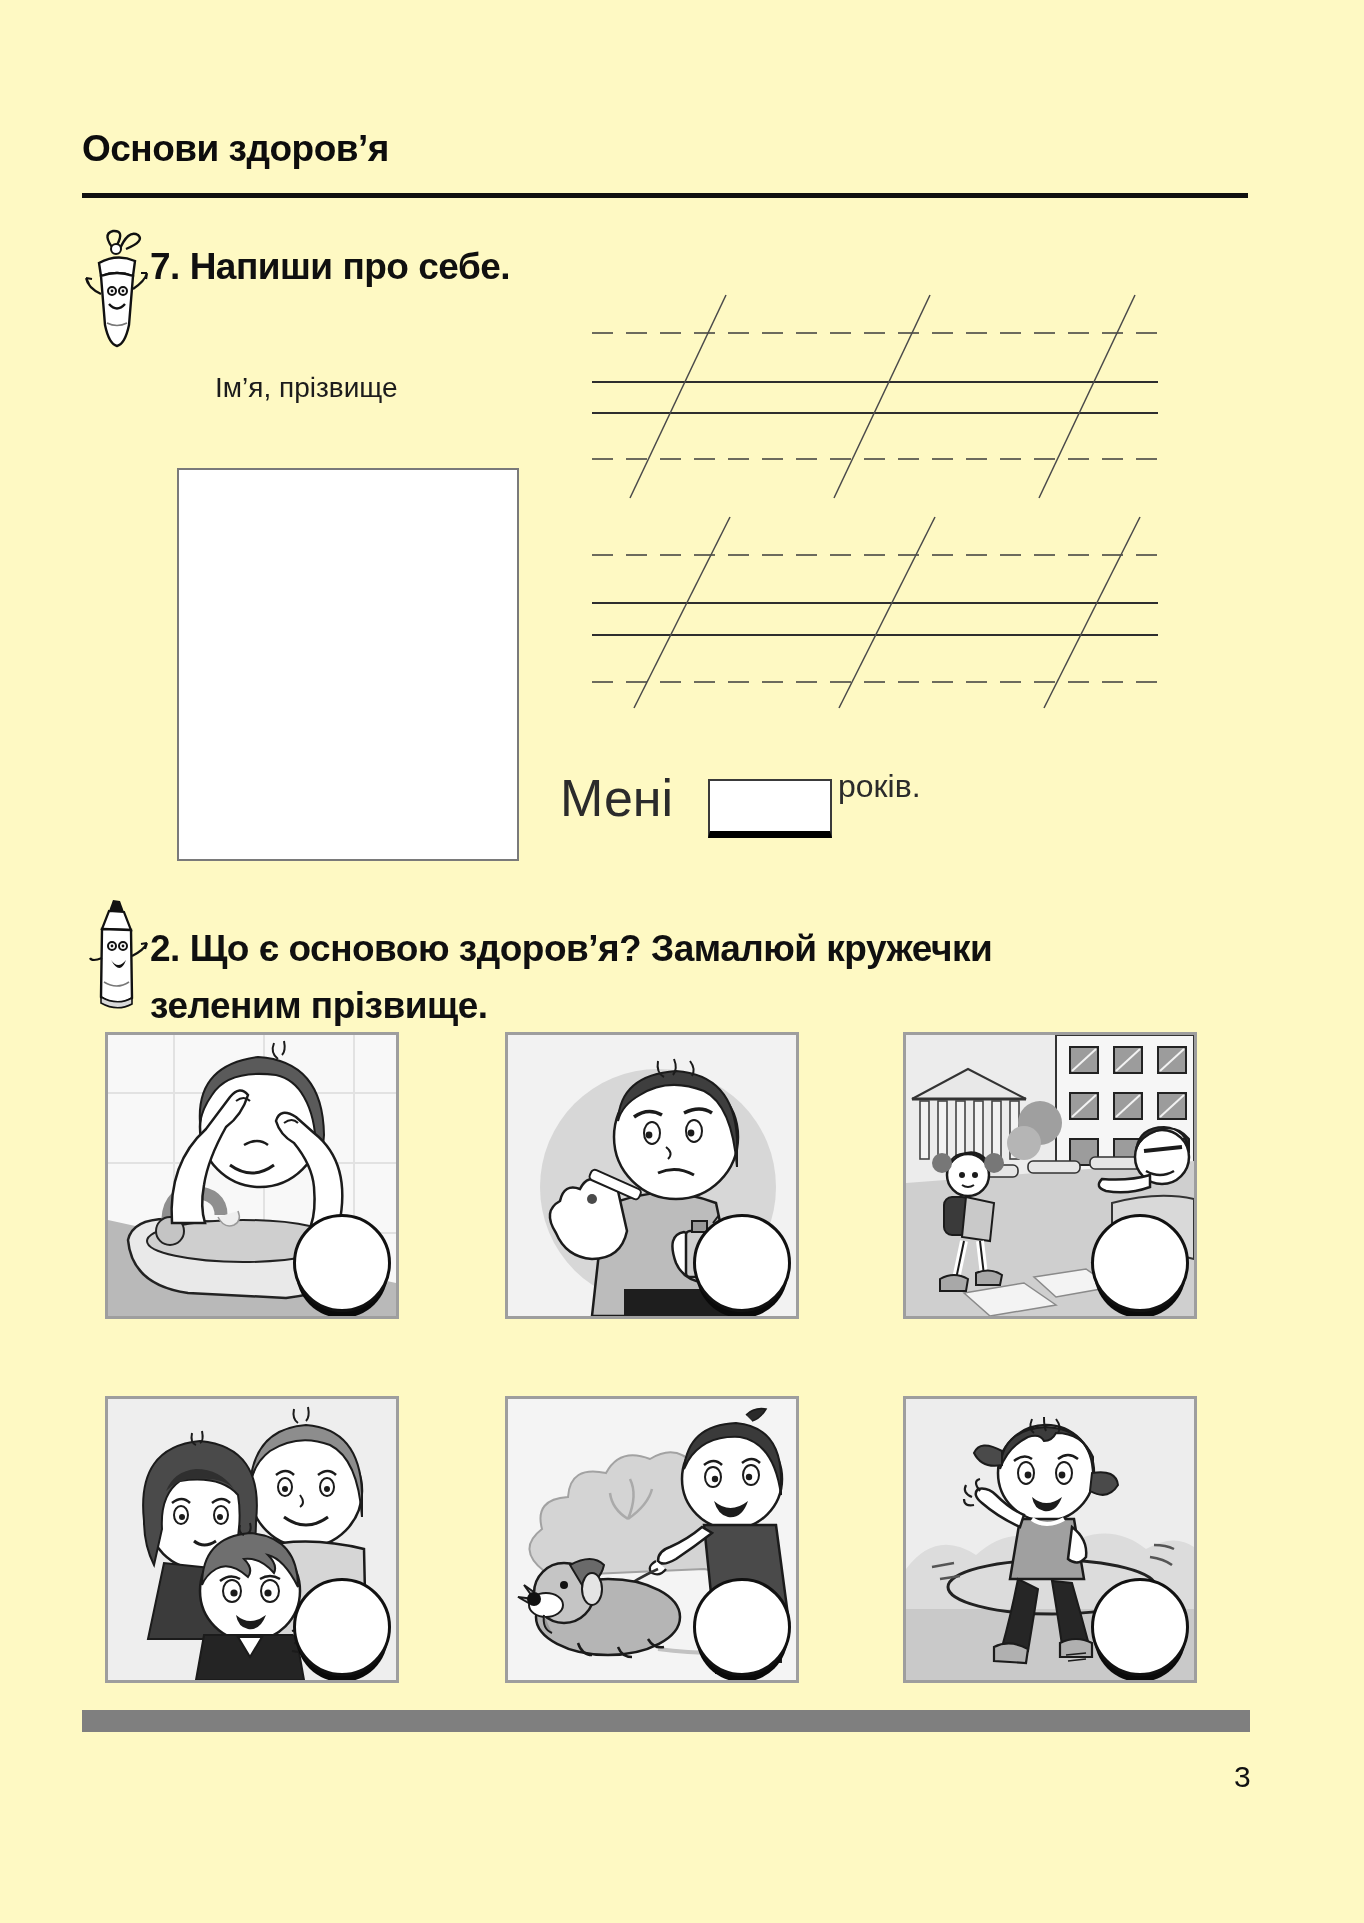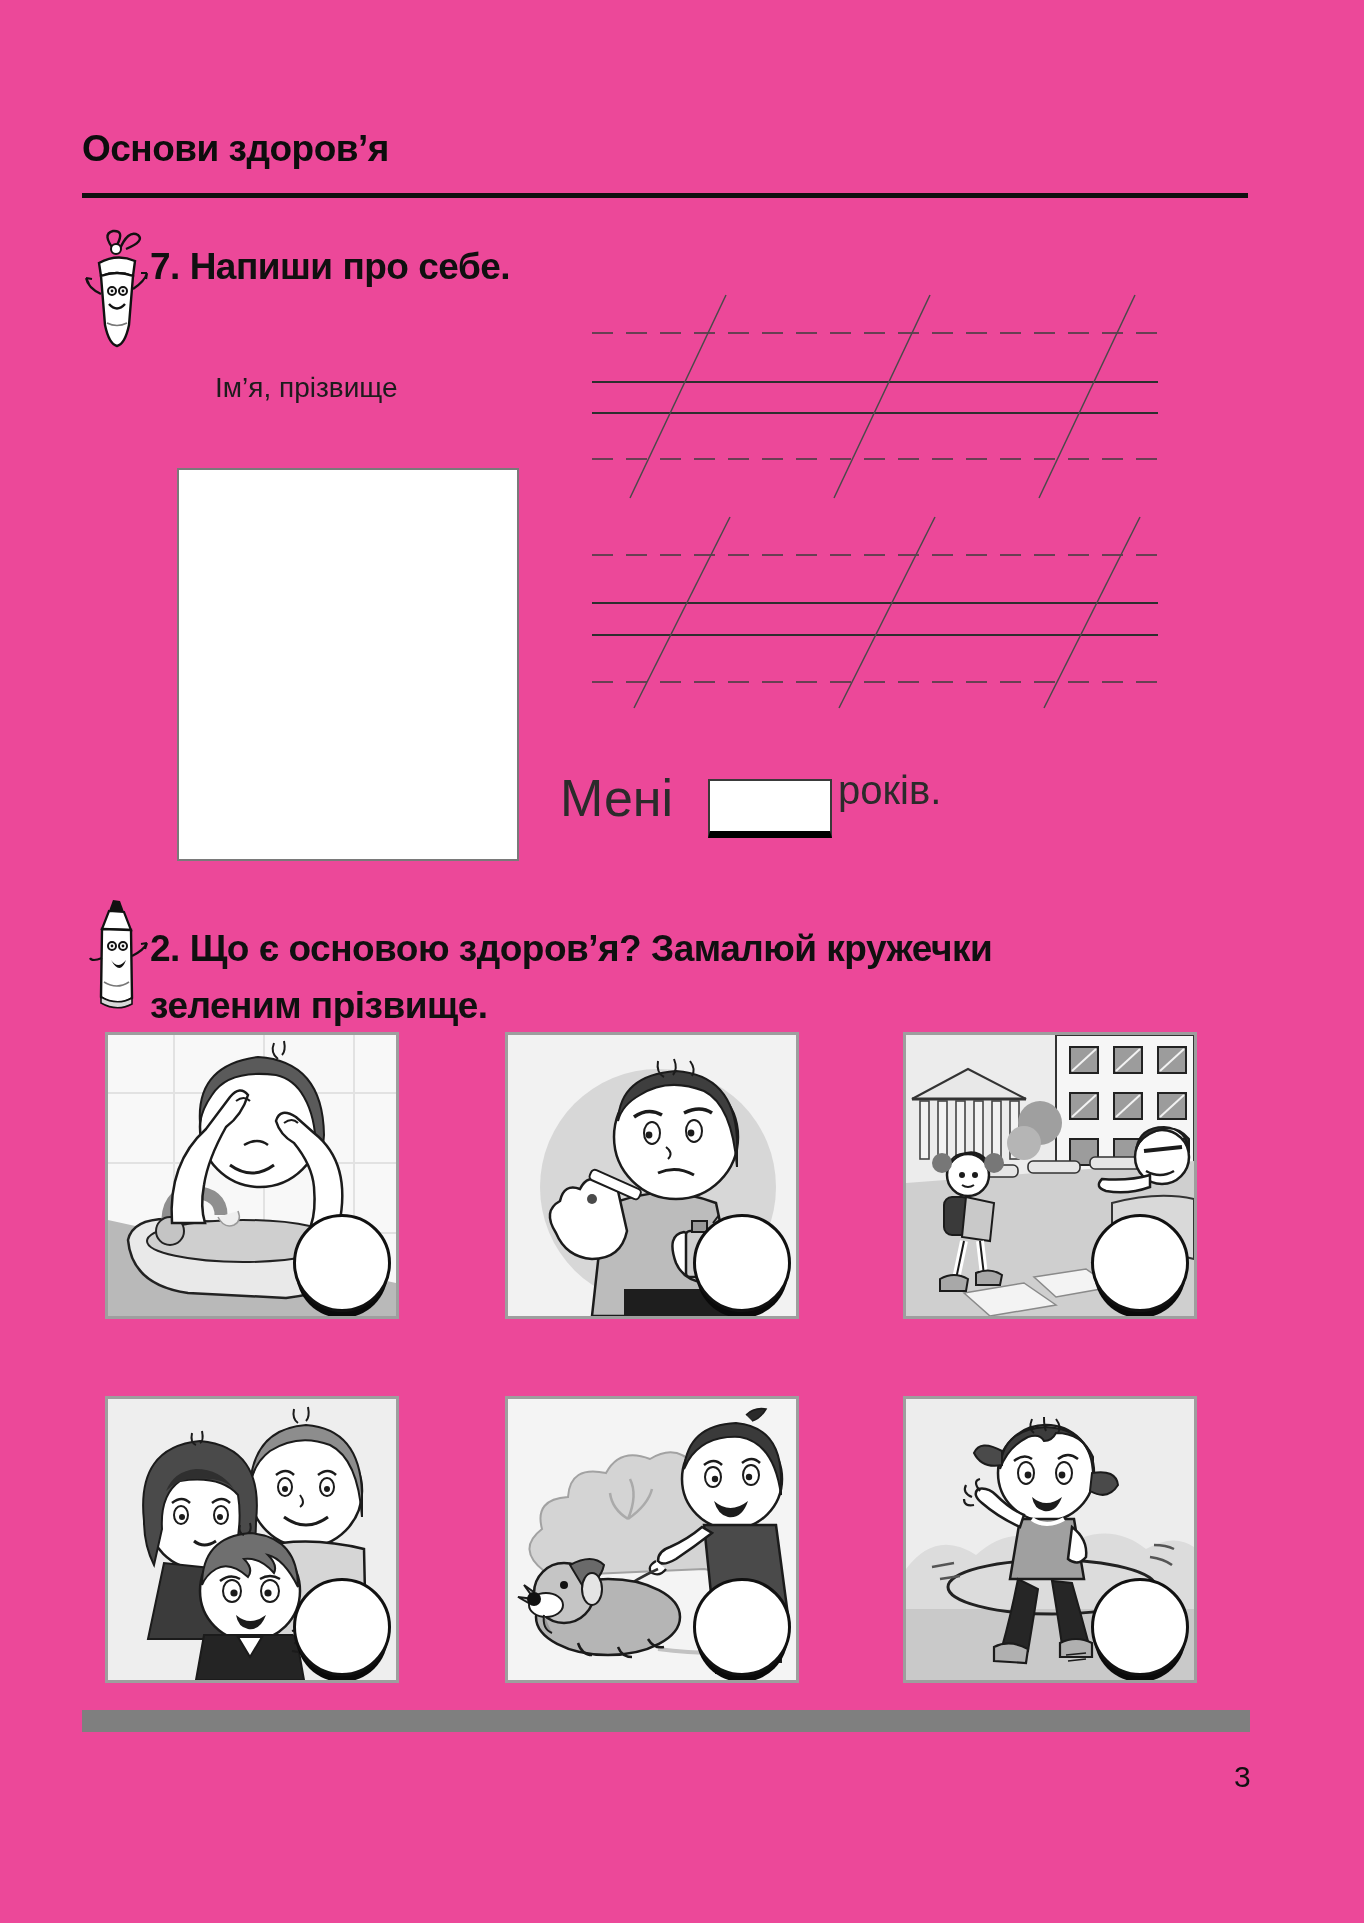--- a/index.html
+++ b/index.html
@@ -1,30 +1,30 @@
 <!DOCTYPE html>
 <html><head>
 <meta charset="utf-8">
 <style>
   html,body{margin:0;padding:0;background:#888;}
-  .page{position:relative;width:1364px;height:1923px;background:#ec4899;margin:0 auto;
+  .page{position:relative;width:1364px;height:1923px;background:#fef9c3;margin:0 auto;
         font-family:"Liberation Sans", sans-serif;overflow:hidden;}
   .abs{position:absolute;}
   .hdr-title{left:82px;top:128px;font-size:37px;font-weight:bold;color:#0d0d0d;letter-spacing:-0.5px;}
   .hdr-rule{left:82px;top:193px;width:1166px;height:5px;background:#101010;}
   .task-title{font-size:37px;font-weight:bold;color:#101010;letter-spacing:-0.5px;line-height:57px;}
   .t1-title{left:150px;top:238px;}
   .t2-title{left:150px;top:920px;width:960px;}
   .name-label{left:215px;top:372px;font-size:28px;color:#1c1c1c;}
   .photo-box{left:177px;top:468px;width:338px;height:389px;border:2px solid #7a7a7a;background:#fff;}
   .lines-svg{left:560px;top:270px;}
   .age-prefix{left:560px;top:768px;font-size:52px;color:#2b2b2b;}
   .age-box{left:708px;top:779px;width:120px;height:50px;background:#fff;
            border:2px solid #3a3a3a;border-bottom:7px solid #000;}
-  .age-suffix{left:838px;top:768px;font-size:40px;color:#2b2b2b;}
+  .age-suffix{left:838px;top:768px;font-size:32px;color:#2b2b2b;}
   .figure{width:294px;height:287px;border:3px solid #9e9e9e;background:#fff;box-sizing:border-box;overflow:hidden;}
   .figure svg{display:block;width:100%;height:100%;}
   .answer-circle{position:absolute;right:5px;bottom:4px;width:92px;height:92px;border-radius:50%;
                  background:#fff;border:3px solid #111;box-shadow:0 9px 0 -3px #0a0a0a;}
   .f1{left:105px;top:1032px;} .f2{left:505px;top:1032px;} .f3{left:903px;top:1032px;}
   .f4{left:105px;top:1396px;} .f5{left:505px;top:1396px;} .f6{left:903px;top:1396px;}
   .footer-bar{left:82px;top:1710px;width:1168px;height:22px;background:#7f7f7f;}
   .page-num{left:1234px;top:1760px;font-size:30px;color:#111;}
   .task-icon{width:66px;height:122px;}
   .i1{left:84px;top:228px;} .i2{left:84px;top:898px;}

